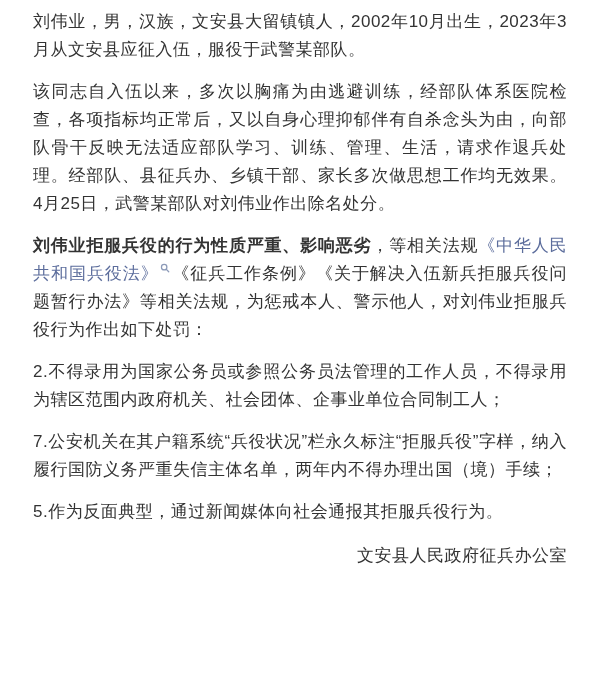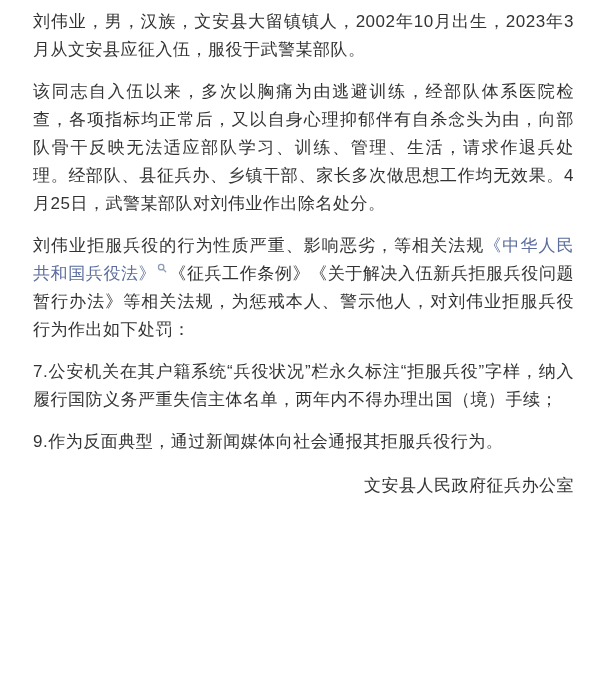--- a/index.html
+++ b/index.html
@@ -9,34 +9,34 @@
   }
   body {
     width: 600px;
     height: 694px;
     overflow: hidden;
   }
   .page {
     box-sizing: border-box;
     width: 600px;
     height: 694px;
-    padding: 8px 26px 0 33px;
+    padding: 8px 33px 0 33px;
     font-family: "Liberation Sans", "DejaVu Sans", sans-serif;
     font-size: 17px;
     line-height: 28px;
     letter-spacing: 0.5px;
     color: var(--text-color, #333333);
     background: var(--page-bg, #ffffff);
   }
   .para {
     margin: 0 0 14px 0;
     text-align: justify;
   }
   .para strong {
-    font-weight: normal;
+    font-weight: bold;
     color: var(--text-color, #333333);
   }
   .law-link {
     color: var(--link-color, #5c6d9c);
     text-decoration: none;
     cursor: pointer;
   }
   .ref-icon {
     display: inline-block;
     vertical-align: 6px;
@@ -62,24 +62,25 @@
   <p class="para">刘伟业，男，汉族，文安县大留镇镇人，2002年10月出生，2023年3月从文安县应征入伍，服役于武警某部队。</p>
 
   <p class="para">该同志自入伍以来，多次以胸痛为由逃避训练，经部队体系医院检查，各项指标均正常后，又以自身心理抑郁伴有自杀念头为由，向部队骨干反映无法适应部队学习、训练、管理、生活，请求作退兵处理。经部队、县征兵办、乡镇干部、家长多次做思想工作均无效果。4月25日，武警某部队对刘伟业作出除名处分。</p>
 
   <p class="para"><strong>刘伟业拒服兵役的行为性质严重、影响恶劣</strong><span>，等相关法规</span><a class="law-link">《中华人民共和国兵役法》</a><span class="ref-icon"><svg width="10" height="10" viewBox="0 0 24 24">
           <circle cx="10" cy="10" r="6.5" fill="none" stroke="currentColor" stroke-width="3"></circle>
           <line x1="15.5" y1="15.5" x2="21" y2="21" stroke="currentColor" stroke-width="3" stroke-linecap="round"></line>
         </svg></span><span>《征兵工作条例》《关于解决入伍新兵拒服兵役问题暂行办法》等相关法规，为惩戒本人、警示他人，对刘伟业拒服兵役行为作出如下处罚：</span></p>
 
 
+  <p class="para">2.不得录用为国家公务员或参照公务员法管理的工作人员，不得录用为辖区范围内政府机关、社会团体、企事业单位合同制工人；</p>
 
 
   <p class="para">7.公安机关在其户籍系统“兵役状况”栏永久标注“拒服兵役”字样，纳入履行国防义务严重失信主体名单，两年内不得办理出国（境）手续；</p>
 
-  <p class="para">9.作为反面典型，通过新闻媒体向社会通报其拒服兵役行为。</p>
+  <p class="para">5.作为反面典型，通过新闻媒体向社会通报其拒服兵役行为。</p>
 
   <div class="signature">
     <p>文安县人民政府征兵办公室</p>
 
   </div>
 
 </div>
 
 </body></html>

